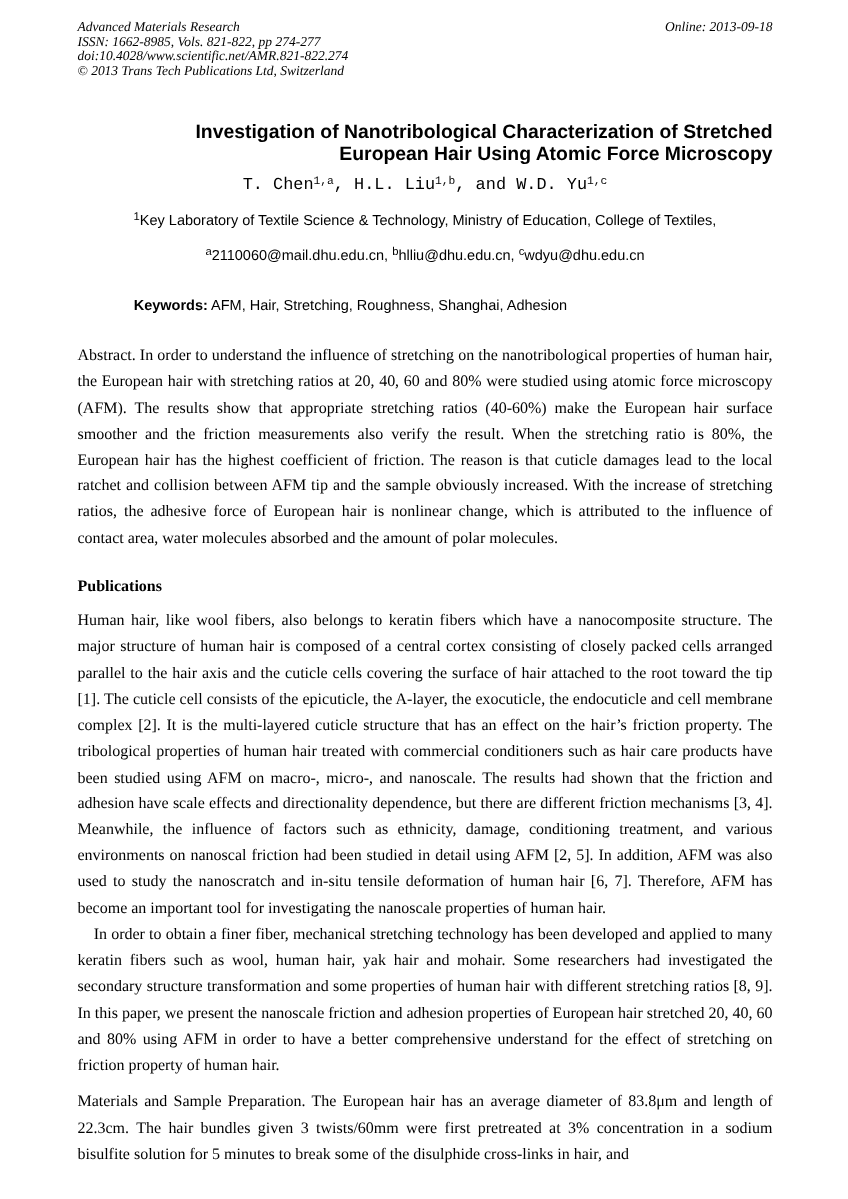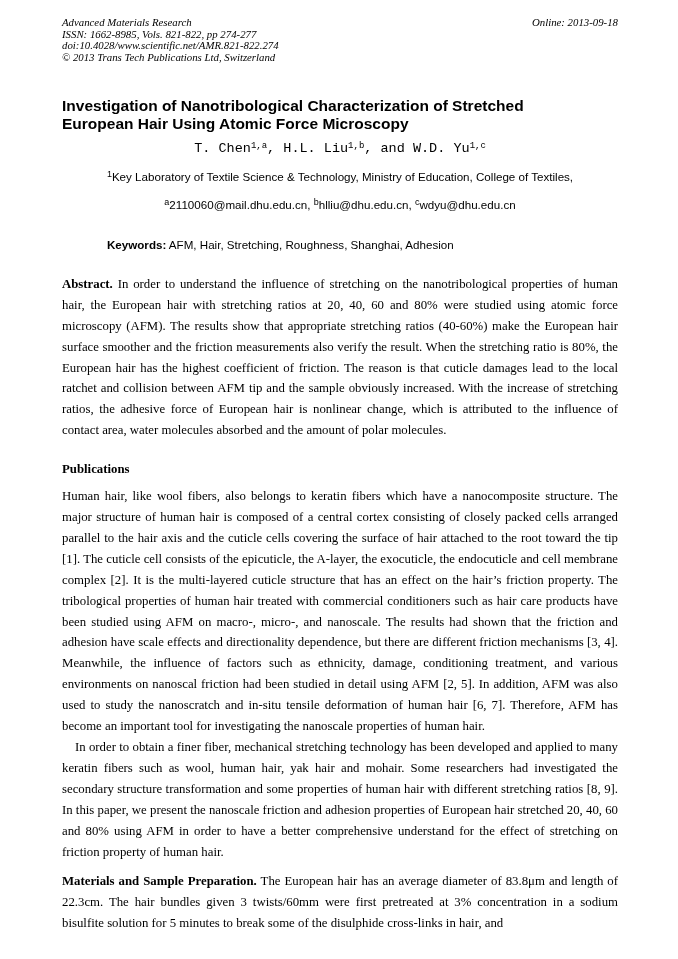--- a/index.html
+++ b/index.html
@@ -23,21 +23,21 @@
     justify-content: space-between;
     align-items: flex-start;
     font-family: "Liberation Serif", serif;
     font-style: italic;
     font-size: 10.8px;
     line-height: 11.6px;
   }
   
   .title {
     margin-top: 34px;
-    text-align: left;
+    text-align: right;
     font-family: "Liberation Sans", sans-serif;
     font-weight: bold;
     font-size: 15.5px;
     line-height: 17.5px;
   }
   .authors {
     margin-top: 8px;
     text-align: center;
     font-family: Liberation Mono, monospace;
     font-size: 13.5px;
@@ -67,21 +67,21 @@
     font-size: 11.6px;
   }
   .keywords .kw-label { font-weight: bold; padding-left: 45px; }
   
   .body-par {
     font-family: "Liberation Serif", serif;
     font-size: 12.8px;
     line-height: 20.9px;
     text-align: justify;
   }
-  .par-lead { font-weight: bold; }
+  .par-lead { font-weight: normal; }
   .abstract { margin-top: 23px; }
   .section-heading {
     font-family: "Liberation Serif", serif;
     font-weight: bold;
     font-size: 12.8px;
     margin-top: 21px;
   }
   .first-par { margin-top: 9px; }
   .indent-par { text-indent: 13px; }
 </style>

